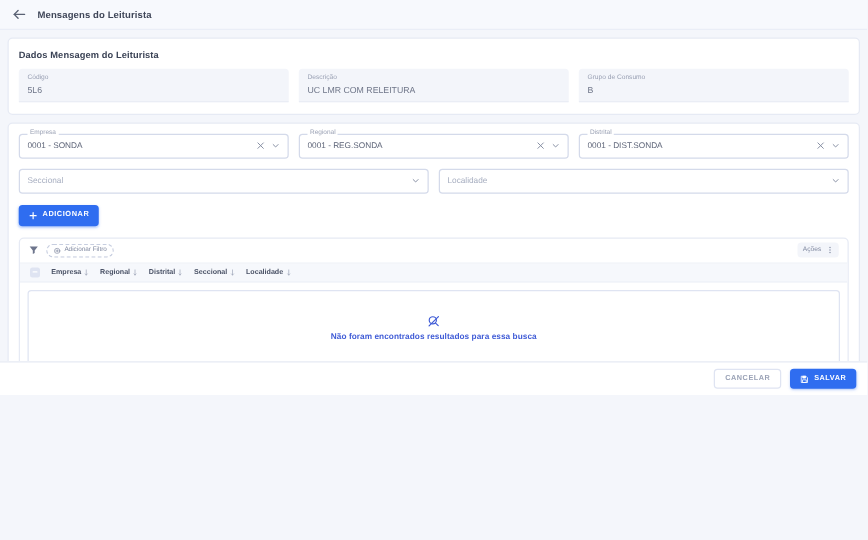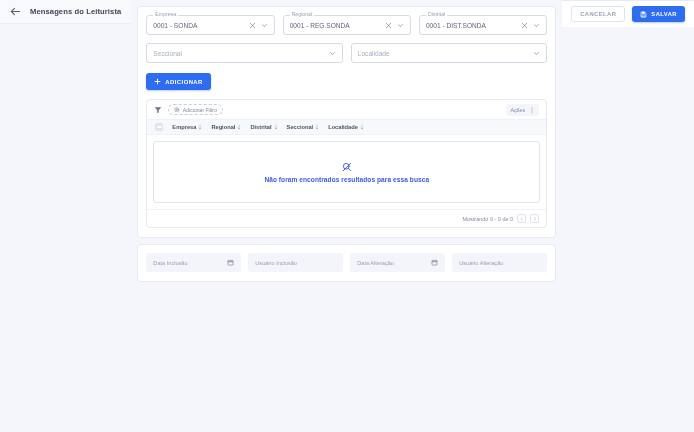--- a/index.html
+++ b/index.html
@@ -2,21 +2,21 @@
 <html><head>
 <meta charset="utf-8">
 <style>
   * { box-sizing: border-box; margin: 0; padding: 0; }
   html, body {
     width: 694px; height: 432px;
     background: #f4f6fb;
     font-family: "Liberation Sans", sans-serif;
     overflow: hidden;
   }
-  .app { width: 694px; height: 316px; position: relative; display: flex; flex-direction: row; justify-content: flex-end; }
+  .app { width: 694px; height: 316px; position: relative; display: flex; flex-direction: column; justify-content: flex-end; }
 
   
   .topbar {
     height: 24px; background: #f7f9fd;
     display: flex; align-items: center; gap: 9px;
     padding: 0 10px; flex: 0 0 auto;
     border-bottom: 1px solid #eaeef7;
   }
   .back-arrow { width: 11px; height: 11px; display: block; color: #5a6274; cursor: pointer; }
   .topbar-title { font-size: 7.6px; color: #3f4658; font-weight: 700; letter-spacing: .1px; }
@@ -200,20 +200,41 @@
       <svg class="back-arrow" viewBox="0 0 16 16" fill="none" stroke="currentColor" stroke-width="1.6" stroke-linecap="round" stroke-linejoin="round">
         <path d="M14 8H2"></path>
           <path d="M6.5 3.5L2 8l4.5 4.5"></path>
       </svg>
     </span>
     <span class="topbar-title">Mensagens do Leiturista</span>
   </div>
 
   <div class="body">
 
+    <div class="card">
+      <div class="card-title">Dados Mensagem do Leiturista</div>
+      <div class="ro-row">
+
+        <div class="ro-field">
+          <div class="ro-label">Código</div>
+          <div class="ro-value">5L6</div>
+        </div>
+
+        <div class="ro-field">
+          <div class="ro-label">Descrição</div>
+          <div class="ro-value">UC LMR COM RELEITURA</div>
+        </div>
+
+        <div class="ro-field">
+          <div class="ro-label">Grupo de Consumo</div>
+          <div class="ro-value">B</div>
+        </div>
+
+      </div>
+    </div>
 
     <div class="card">
 
       
       <div class="sel-row">
 
         <div class="sel">
           <span class="sel-legend">Empresa</span>
           <span class="sel-value">0001 - SONDA</span>
           <span class="sel-icons">

